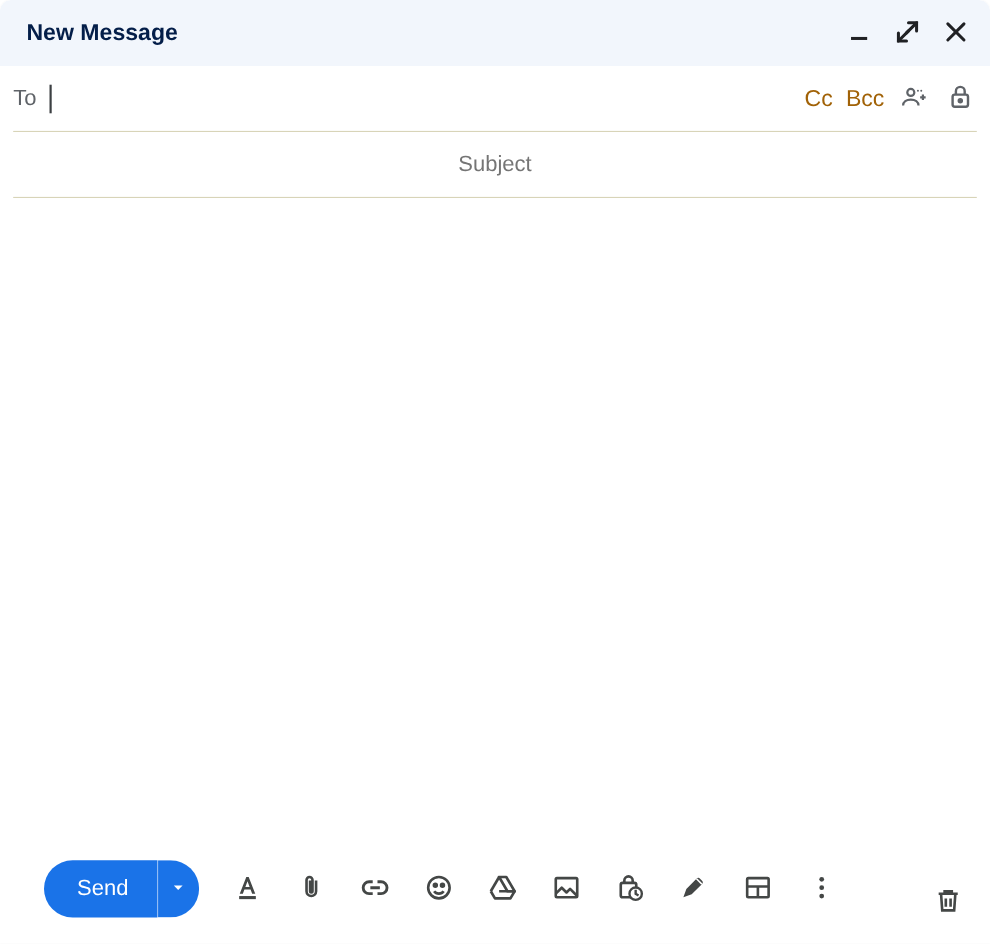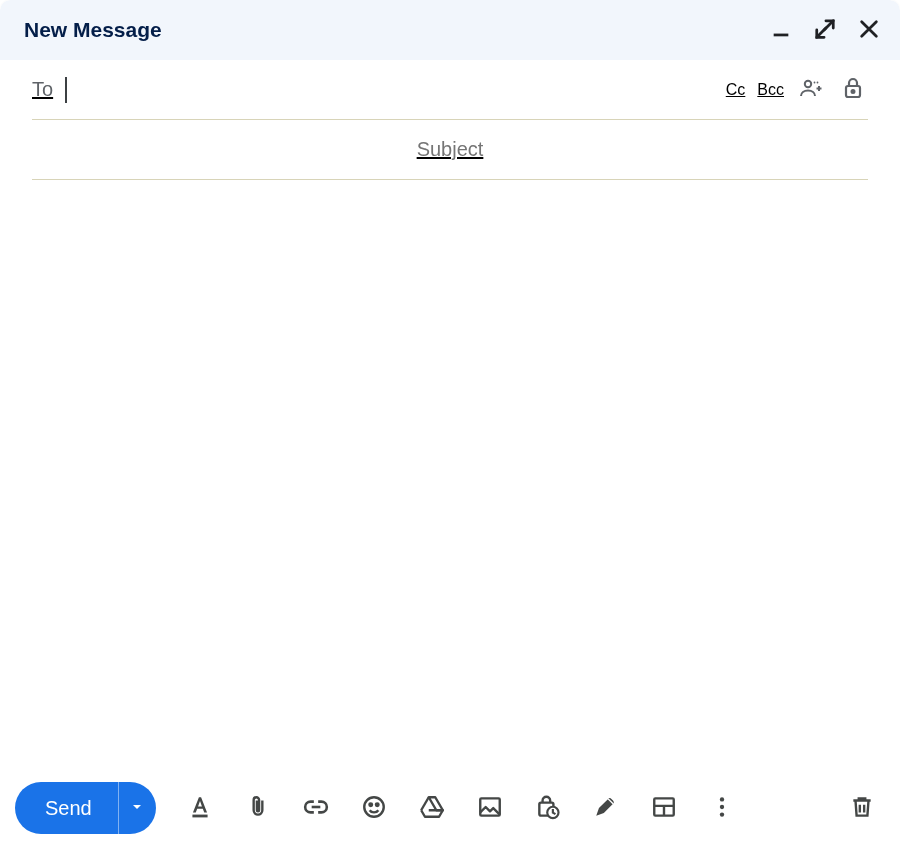--- a/index.html
+++ b/index.html
@@ -19,47 +19,47 @@
     font-size: 21px; font-weight: 600; color: #041e49;
   }
   .header-actions { display: flex; gap: 18px; align-items: center; }
   .hdr-btn {
     width: 26px; height: 26px; display: flex; align-items: center; justify-content: center;
     cursor: pointer; color: #202124; border: none; background: none;
   }
   .hdr-btn svg { width: 22px; height: 22px; }
   .row {
     display: flex; align-items: center;
-    margin: 0 32px; border-bottom: 1px solid #d8d4b8;
-    min-height: 60px; gap: 12px; text-decoration: underline;
+    margin: 0 12px; border-bottom: 1px solid #d8d4b8;
+    min-height: 60px; gap: 12px;
   }
   .row-label { font-size: 20px; color: #5f6368; }
   .row input {
     flex: 1; border: none; outline: none; font-size: 20px; color: #202124;
     background: transparent; height: 40px;
   }
   .row .caret {
     width: 1.5px; height: 26px; background: #3c4043;
   }
   .cc, .bcc {
-    font-size: 16px; color: #000000; cursor: pointer; background: none; border: none;
+    font-size: 21px; color: #a16207; cursor: pointer; background: none; border: none;
   }
   .icon-btn {
     width: 30px; height: 30px; display: flex; align-items: center; justify-content: center;
     cursor: pointer; color: #5f6368; border: none; background: none;
   }
   .icon-btn svg { width: 24px; height: 24px; }
   .body-area { flex: 1; padding: 18px 24px; }
   .body-area textarea {
     width: 100%; height: 100%; border: none; outline: none; resize: none;
     font-size: 18px; font-family: inherit; color: #202124;
   }
   .toolbar {
-    display: flex; align-items: center; justify-content: space-between;
-    padding: 14px 24px 24px 15px;
+    display: flex; align-items: flex-end; justify-content: space-between;
+    padding: 14px 24px 24px 40px;
   }
   .toolbar-left { display: flex; align-items: center; gap: 30px; }
   .send-group { display: flex; align-items: center; }
   .send-btn {
     background: #1a73e8; color: #fff; border: none;
     border-radius: 26px 0 0 26px; height: 52px; padding: 0 26px 0 30px;
     font-size: 20px; font-weight: 500; cursor: pointer;
     display: flex; align-items: center;
   }
   .send-more {

